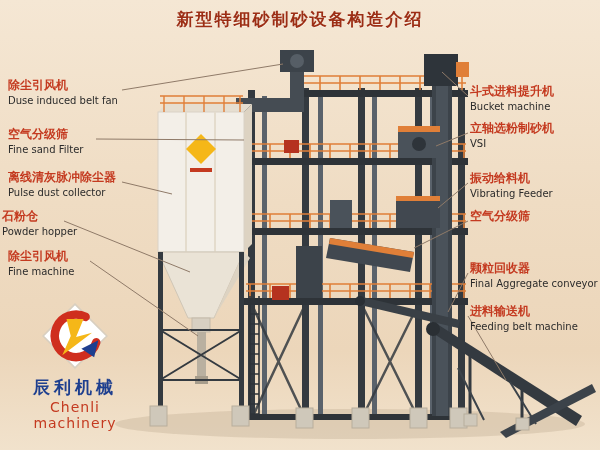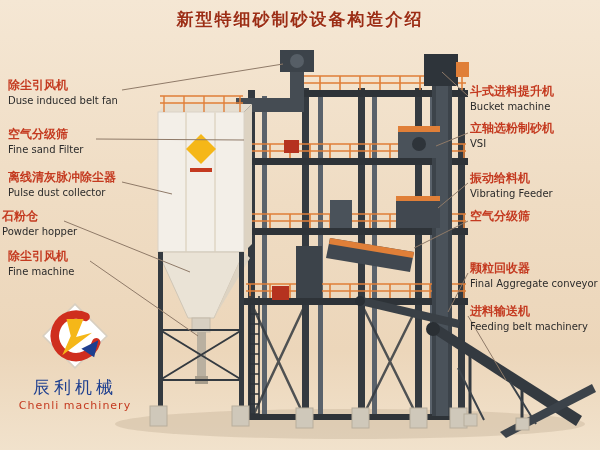--- a/index.html
+++ b/index.html
@@ -6,22 +6,22 @@
   body{width:600px;height:450px;overflow:hidden;font-family:"DejaVu Sans","Liberation Sans",sans-serif;}
   .canvas{position:relative;width:600px;height:450px;
     background:linear-gradient(180deg,#f5e7d4 0%,#efdcc3 45%,#ecd6ba 78%,#f1e2cc 100%);}
   .title{position:absolute;top:8px;left:0;width:100%;text-align:center;
     font-size:17px;font-weight:bold;color:#9c2e15;letter-spacing:2px;
     text-shadow:0 1px 0 rgba(255,255,255,.45);}
   .label{position:absolute;line-height:1.3;white-space:nowrap;}
   .label .zh{display:block;color:#c43a20;font-weight:bold;font-size:12px;}
   .label .en{display:block;color:#2b2b2b;font-size:10px;}
   .logo{position:absolute;left:12px;top:302px;width:126px;text-align:center;}
-  .logo .zh{display:block;color:#1e3f8f;font-weight:normal;font-size:17px;letter-spacing:4px;margin-top:2px;}
-  .logo .en{display:block;color:#c43a20;font-size:11px;letter-spacing:1px;}
+  .logo .zh{display:block;color:#1e3f8f;font-weight:bold;font-size:17px;letter-spacing:4px;margin-top:2px;}
+  .logo .en{display:block;color:#c43a20;font-size:14px;letter-spacing:1px;}
   .scene{position:absolute;top:0;left:0;}
 </style>
 </head>
 <body>
 
 <div class="canvas">
 
   <svg class="scene" width="600" height="450" viewBox="0 0 600 450">
 
     <ellipse cx="350" cy="424" rx="235" ry="15" fill="rgba(100,70,40,0.12)"></ellipse>
@@ -211,21 +211,21 @@
   </div>
   <div class="label" style="left:470px;top:209px">
     <span class="zh">空气分级筛</span>
   </div>
   <div class="label" style="left:470px;top:261px">
     <span class="zh">颗粒回收器</span>
     <span class="en">Final Aggregate conveyor</span>
   </div>
   <div class="label" style="left:470px;top:304px">
     <span class="zh">进料输送机</span>
-    <span class="en">Feeding belt machinery</span>
+    <span class="en">Feeding belt machine</span>
   </div>
 
   <div class="logo">
     <svg width="68" height="68" viewBox="0 0 64 64">
       <polygon points="32,2 62,32 32,62 2,32" fill="#ffffff" stroke="#d8cfc0" stroke-width="1.5"></polygon>
       <path d="M42 14 A 20 20 0 1 0 52 38" fill="none" stroke="#cf2e1e" stroke-width="8" stroke-linecap="round"></path>
       <polygon points="24,16 40,16 33,33 48,29 20,50 28,32" fill="#f5b718"></polygon>
       <polygon points="38,44 54,36 50,52" fill="#1e3f8f"></polygon>
     </svg>
     <span class="zh">辰利机械</span>

